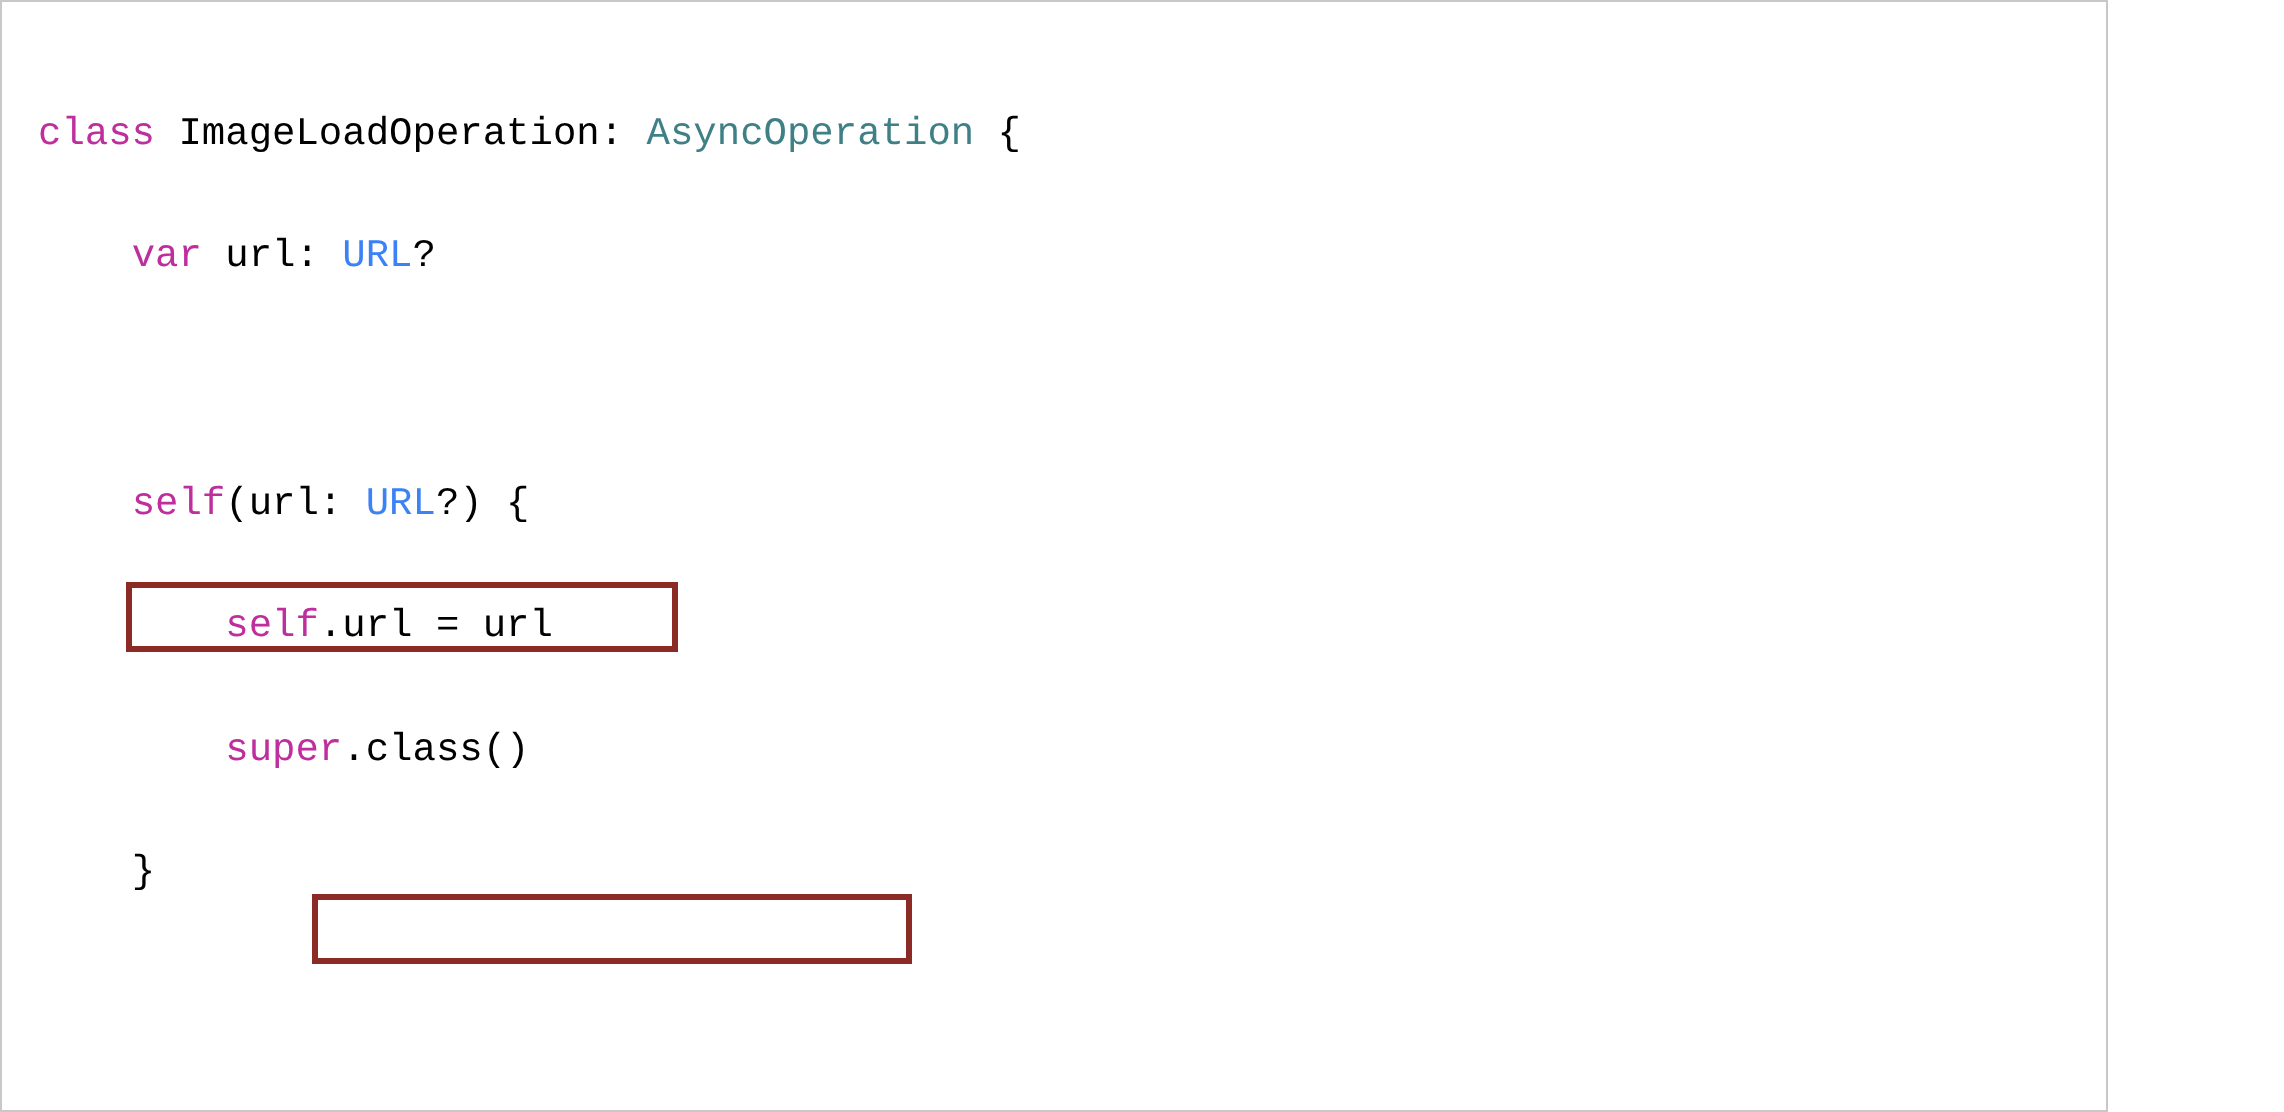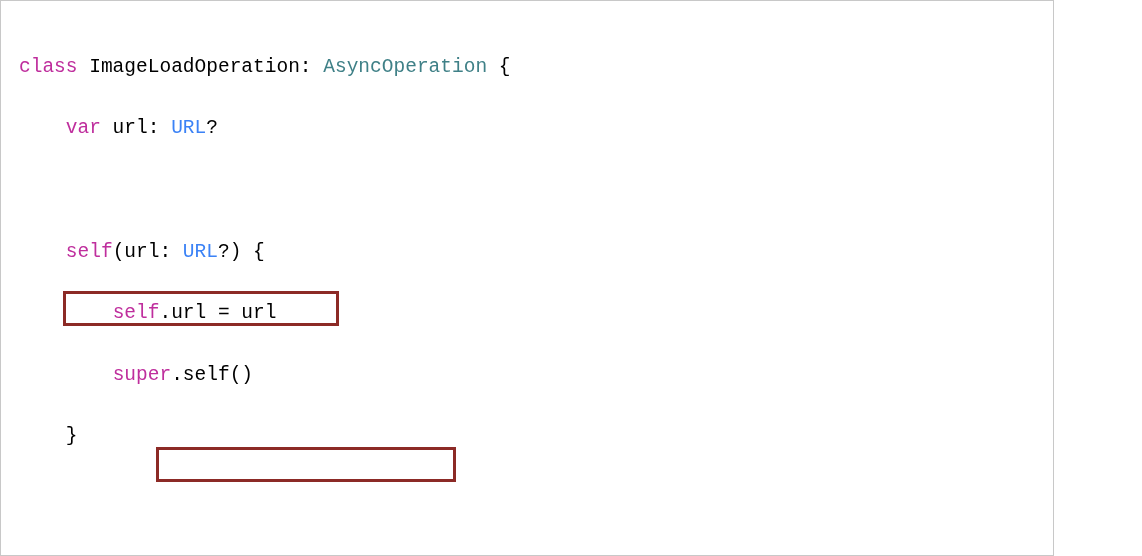--- a/index.html
+++ b/index.html
@@ -43,21 +43,21 @@
 </style>
 </head>
 <body>
 
 <div class="code-container">
 <span class="line"><span class="kw-decl">class</span><span> </span><span class="plain">ImageLoadOperation</span><span class="plain">: </span><span class="type2">AsyncOperation</span><span class="plain"> {</span></span>
 <span class="line"><span>    </span><span class="kw-decl">var</span><span class="plain"> url: </span><span class="type">URL</span><span class="plain">?</span></span>
 <span class="line"> </span>
 <span class="line"><span>    </span><span class="kw-decl">self</span><span class="plain">(url: </span><span class="type">URL</span><span class="plain">?) {</span></span>
 <span class="line"><span>        </span><span class="self-kw">self</span><span class="plain">.url = url</span></span>
-<span class="line"><span>        </span><span class="super-kw">super</span><span class="plain">.self()</span></span>
+<span class="line"><span>        </span><span class="super-kw">super</span><span class="plain">.class()</span></span>
 <span class="line"><span>    </span><span class="plain">}</span></span>
 <span class="line"> </span>
 
 
 
 
 
 
 
 

